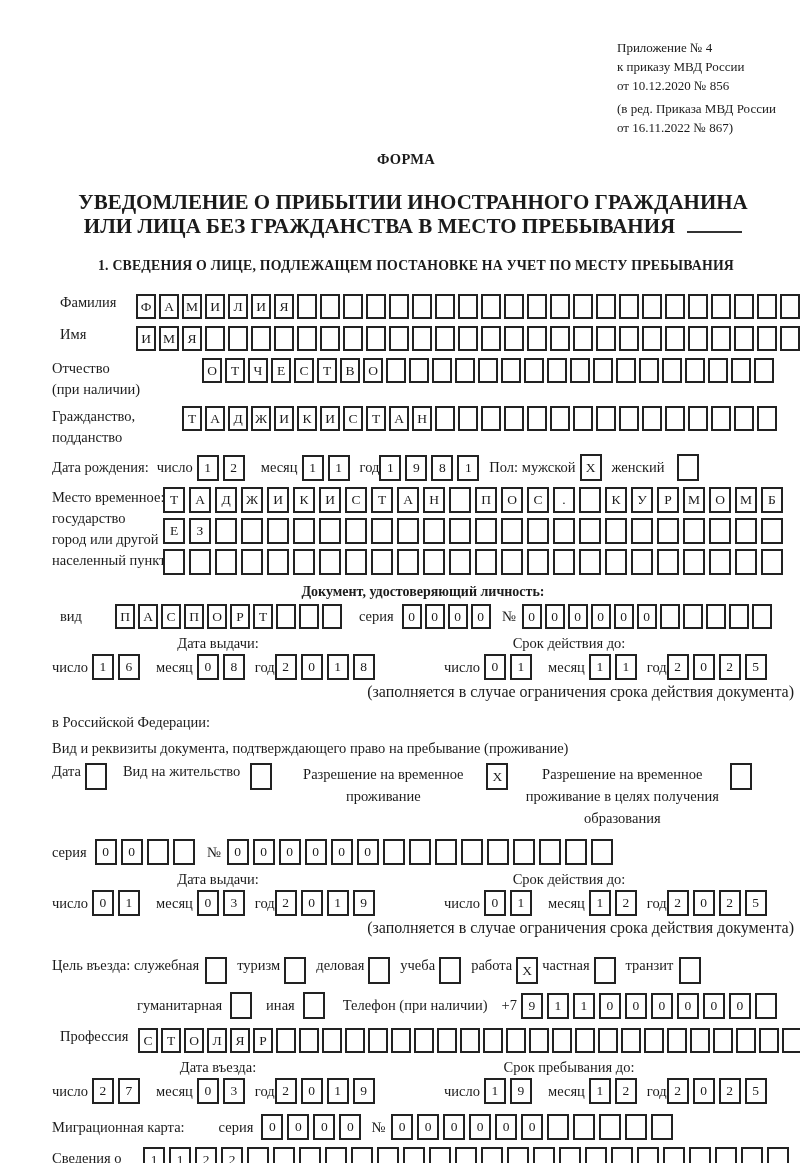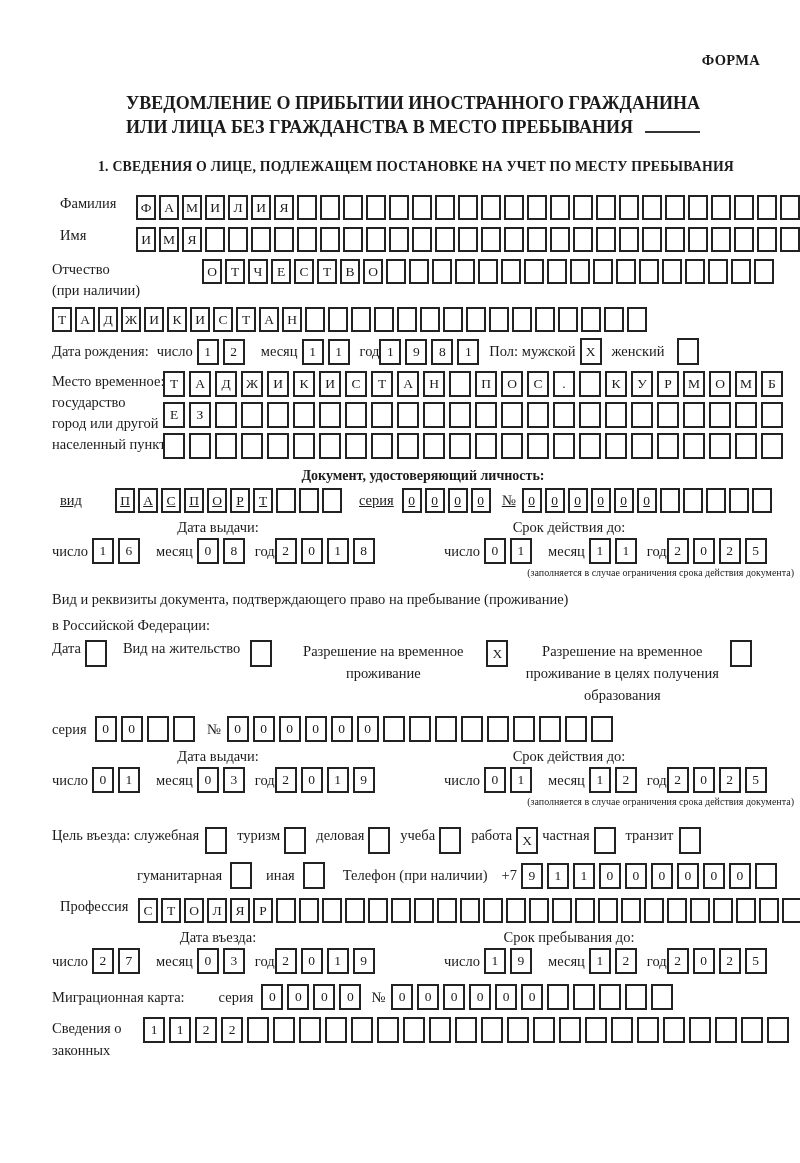--- a/index.html
+++ b/index.html
@@ -5,22 +5,22 @@
   * { margin:0; padding:0; box-sizing:border-box; }
   html,body { background:#ffffff; }
   .page {
     position:relative; width:800px; height:1163px; margin:0 auto;
     background:#ffffff; color:#1b1b1b;
     font-family:"Liberation Serif","DejaVu Serif",serif;
     font-size:14.5px; padding:38px 6px 10px 52px; overflow:hidden;
   }
   .hdr { margin-left:565px; font-size:13px; line-height:19px; }
   .hdr .amend { margin-top:4px; }
-  .forma { text-align:right; padding-right:34px; font-weight:bold; font-size:14.5px; margin-top:14px; letter-spacing:.3px; }
-  .title { text-align:center; font-weight:bold; font-size:18px; line-height:24px; margin-top:22px; margin-left:-20px; }
+  .forma { text-align:center; padding-right:34px; font-weight:bold; font-size:14.5px; margin-top:14px; letter-spacing:.3px; }
+  .title { text-align:center; font-weight:bold; font-size:21px; line-height:24px; margin-top:22px; margin-left:-20px; }
   .blank-line { display:inline-block; width:55px; height:13px; border-bottom:2.5px solid #333; margin-left:12px; }
   .sect { text-align:center; font-weight:bold; font-size:13.8px; margin-top:20px; margin-left:-14px; letter-spacing:.2px; white-space:nowrap; }
 
   .row { display:flex; align-items:flex-start; white-space:nowrap; }
   .lbl { flex-shrink:0;margin-left:8px; }
   .lblcol { flex-shrink:0; line-height:21px; }
 
   
   .cells { display:inline-flex; flex-wrap:nowrap; }
   .cell {
@@ -40,31 +40,38 @@
   .cellstack .cells{ margin-bottom:5px; display:flex; }
   .dochead { text-align:center; font-weight:bold; font-size:14px; margin-top:4px; margin-bottom:4px; }
 
   .drow { display:flex; margin-top:6px; }
   .dg1 { width:392px; flex-shrink:0; }
   .dg2 { flex:1; }
   .dhead { text-align:center; margin-bottom:2px; }
   .dg1 .dhead { padding-right:60px; }
   .dg2 .dhead { padding-right:100px; }
   .dnums { display:flex; align-items:center; white-space:nowrap; }
-  .note { text-align:right; font-size:10px; margin-top:3px; }
+  .note { text-align:right; font-size:16px; margin-top:3px; }
 
   .optlbl { flex-shrink:0; }
   .ctr { text-align:center; white-space:normal; line-height:22px; }
   .w190{width:190px}.w200{width:200px}
 </style>
 </head>
 <body>
 
 <div class="page">
 
+  <div class="hdr">
+    <div>Приложение № 4</div>
+    <div>к приказу МВД России</div>
+    <div>от 10.12.2020 № 856</div>
+    <div class="amend">(в ред. Приказа МВД России</div>
+    <div>от 16.11.2022 № 867)</div>
+  </div>
 
   <div class="forma">ФОРМА</div>
 
   <div class="title">
     <div>УВЕДОМЛЕНИЕ О ПРИБЫТИИ ИНОСТРАННОГО ГРАЖДАНИНА</div>
     <div>
       <span>ИЛИ ЛИЦА БЕЗ ГРАЖДАНСТВА В МЕСТО ПРЕБЫВАНИЯ</span><span class="blank-line"></span>
     </div>
   </div>
 
@@ -168,20 +175,24 @@
         <span class="cell"></span>
         <span class="cell"></span>
         <span class="cell"></span>
         <span class="cell"></span>
         <span class="cell"></span>
         <span class="cell"></span>
       </span>
   </div>
 
   <div class="row mt6">
+    <span class="lblcol w130">
+      <div>Гражданство,</div>
+      <div>подданство</div>
+    </span>
     <span class="cells">
         <span class="cell">Т</span>
         <span class="cell">А</span>
         <span class="cell">Д</span>
         <span class="cell">Ж</span>
         <span class="cell">И</span>
         <span class="cell">К</span>
         <span class="cell">И</span>
         <span class="cell">С</span>
         <span class="cell">Т</span>
@@ -318,21 +329,21 @@
           <span class="cell"></span>
           <span class="cell"></span>
           <span class="cell"></span>
           <span class="cell"></span>
         </span>
     </span>
   </div>
 
   <div class="dochead">Документ, удостоверяющий личность:</div>
 
-  <div class="row" style="align-items:center;text-decoration:underline;">
+  <div class="row" style="align-items:center;">
     <span class="lbl w55">вид</span>
     <span class="cells">
         <span class="cell">П</span>
         <span class="cell">А</span>
         <span class="cell">С</span>
         <span class="cell">П</span>
         <span class="cell">О</span>
         <span class="cell">Р</span>
         <span class="cell">Т</span>
         <span class="cell"></span>
@@ -404,22 +415,22 @@
             <span class="cell">0</span>
             <span class="cell">2</span>
             <span class="cell">5</span>
           </span>
       </div>
     </div>
   </div>
   <div class="note">(заполняется в случае ограничения срока действия документа)</div>
 
   <div style="margin-top:8px; line-height:26px;">
+    <div>в Российской Федерации:</div>
     <div>Вид и реквизиты документа, подтверждающего право на пребывание (проживание)</div>
-    <div>в Российской Федерации:</div>
   </div>
 
   <div class="row" style="margin-top:2px;">
     <span class="optlbl">Дата</span>
     <span class="cells cb m4">
         <span class="cell"></span>
       </span>
     <span class="optlbl m16">Вид на жительство</span>
     <span class="cells cb m10">
         <span class="cell"></span>

